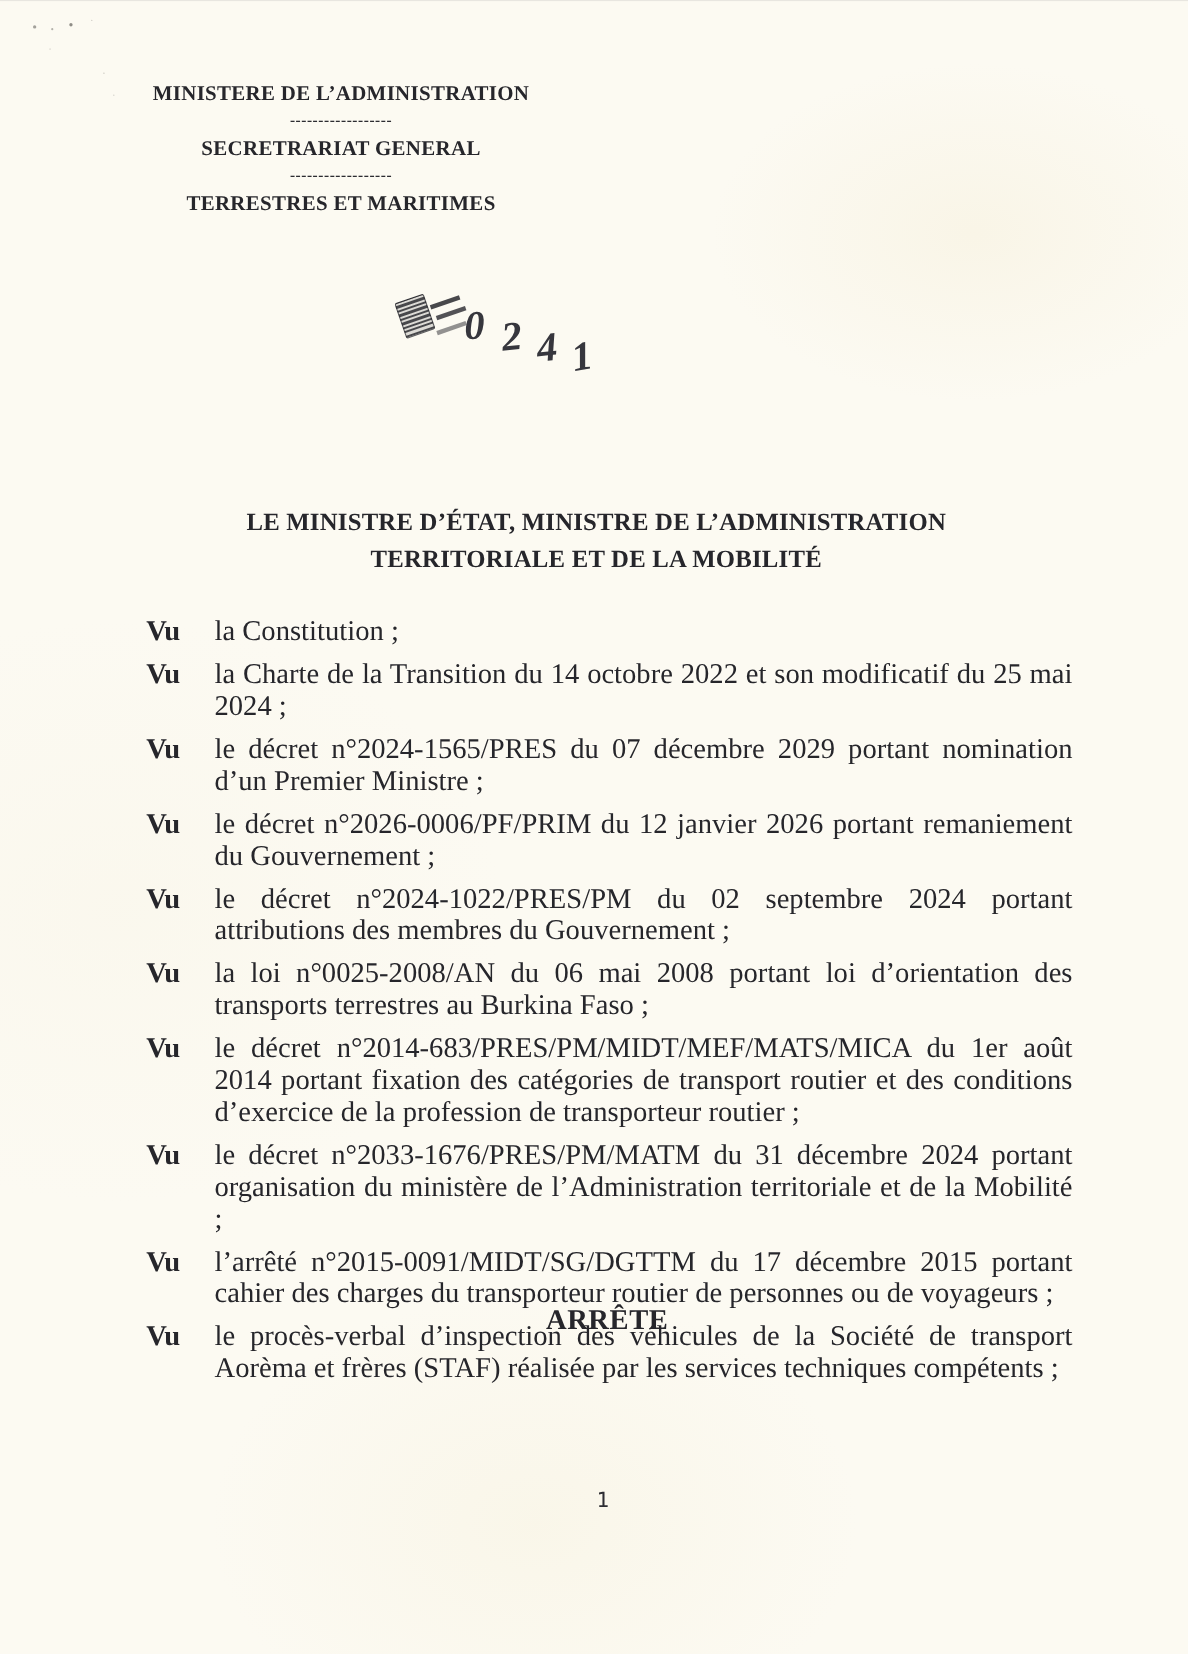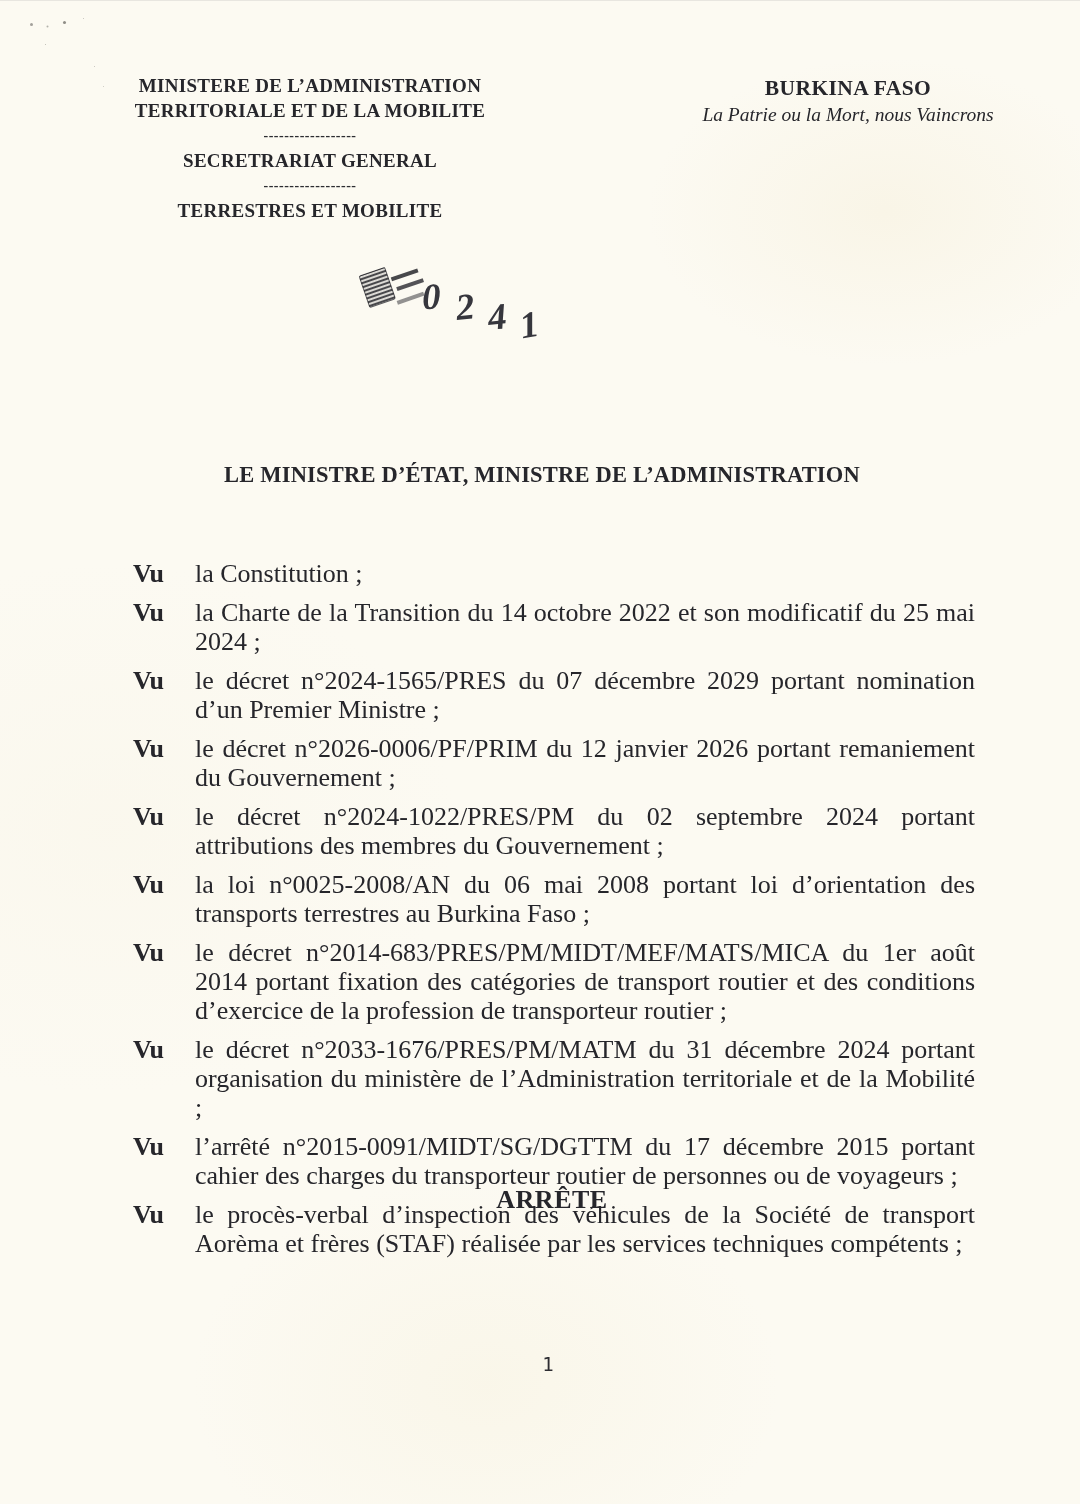--- a/index.html
+++ b/index.html
@@ -190,42 +190,37 @@
 </style>
 </head>
 <body>
 
 <div class="page">
 
   <div class="specks"></div>
 
   <div class="hdr-left">
     <div>MINISTERE DE L’ADMINISTRATION</div>
-    <div>TERRITORIALE ET DE LA MOBILITE</div>
     <div class="sep">------------------</div>
     <div>SECRETRARIAT GENERAL</div>
     <div class="sep">------------------</div>
-    <div>TERRESTRES ET MOBILITE</div>
+    <div>TERRESTRES ET MARITIMES</div>
   </div>
 
-  <div class="hdr-right">
-    <div class="country">BURKINA FASO</div>
-    <div class="motto">La Patrie ou la Mort, nous Vaincrons</div>
-  </div>
 
   <div class="stamp">
     <div class="stamp-mark"></div>
     <span class="d d0">0</span>
     <span class="d d1">2</span>
     <span class="d d2">4</span>
     <span class="d d3">1</span>
   </div>
 
 
-  <h2 class="minister"><span>LE MINISTRE D’ÉTAT, MINISTRE DE L’ADMINISTRATION</span><br></h2>
+  <h2 class="minister"><span>LE MINISTRE D’ÉTAT, MINISTRE DE L’ADMINISTRATION</span><br><span>TERRITORIALE ET DE LA MOBILITÉ</span></h2>
 
   <div class="visas">
     <div class="visa-row">
       <div class="visa-label">Vu</div>
       <div class="visa-text">la Constitution ;</div>
     </div>
     <div class="visa-row">
       <div class="visa-label">Vu</div>
       <div class="visa-text">la Charte de la Transition du 14 octobre 2022 et son modificatif du 25 mai 2024 ;</div>
     </div>

